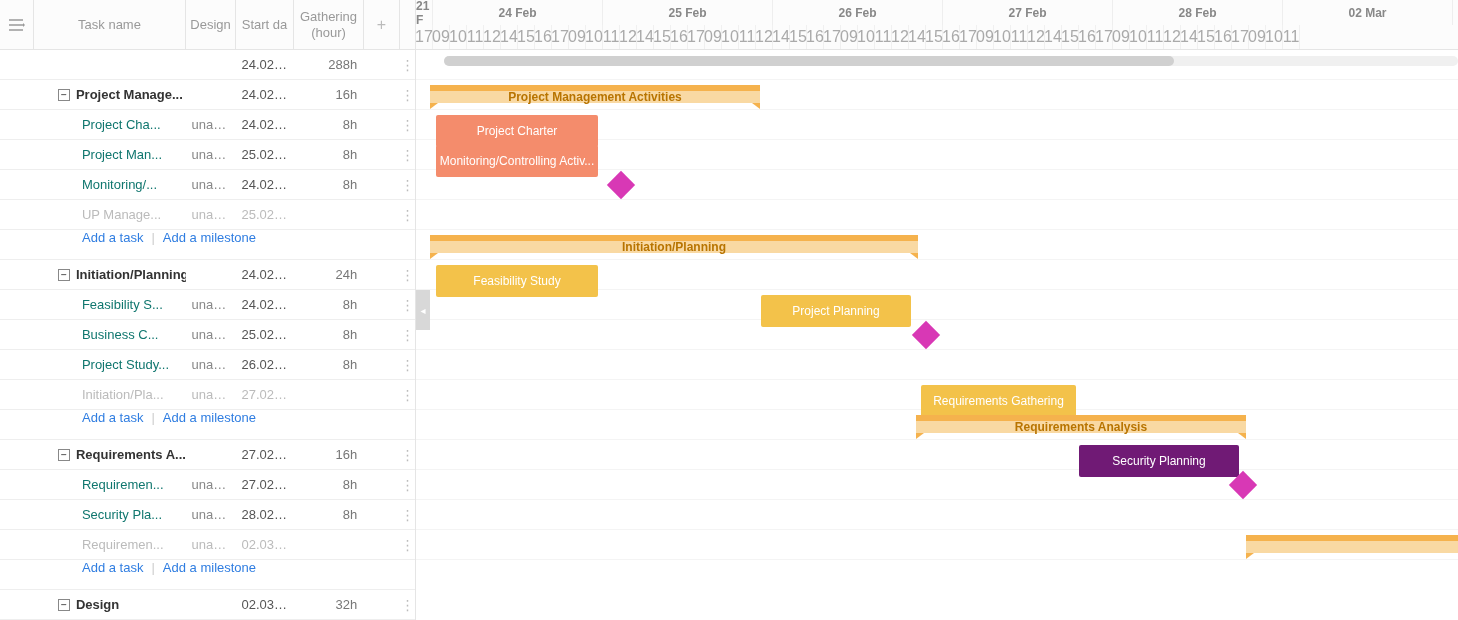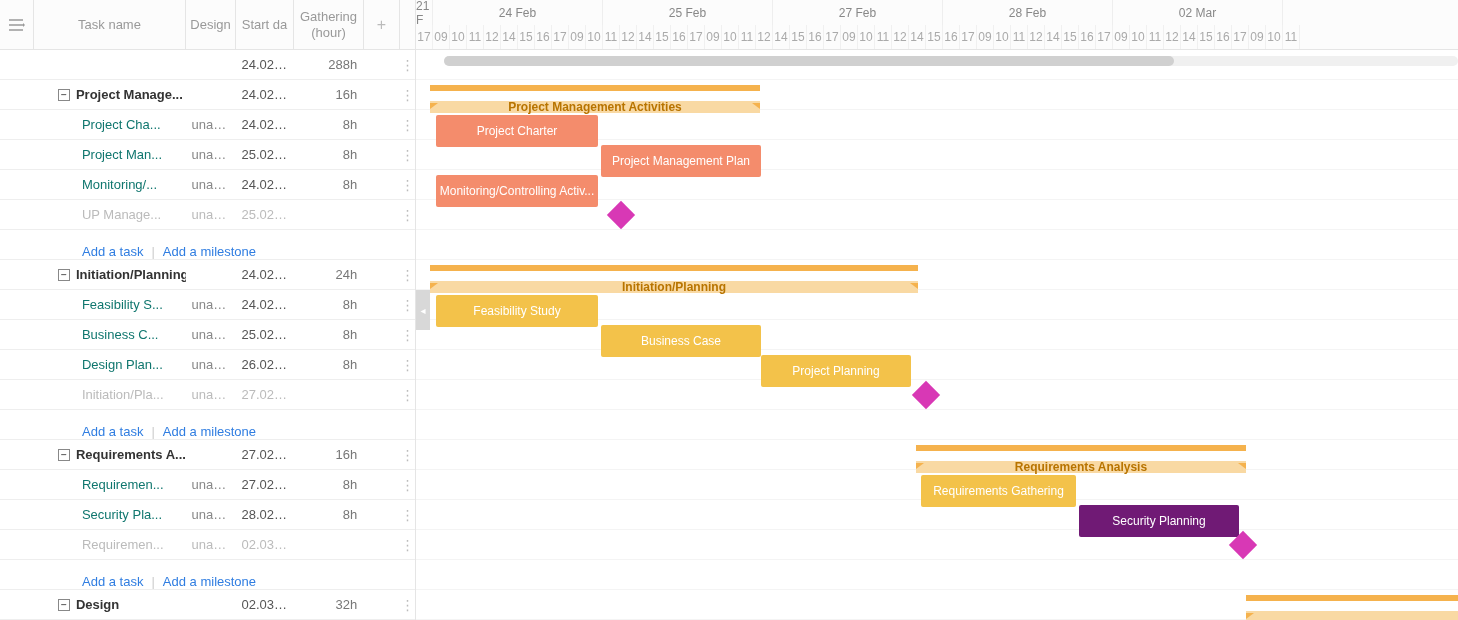--- a/index.html
+++ b/index.html
@@ -23,40 +23,40 @@
 .row-indent2 .cell-task { padding-left: 48px; color: #0f766e; }
 .cell { padding: 0 6px; overflow: hidden; white-space: nowrap; text-overflow: ellipsis; font-size: 13px; }
 .cell-task { width: 152px; display: flex; align-items: center; gap: 6px; }
 .cell-assignee { width: 50px; color: #888; }
 .cell-start { width: 58px; color: #555; }
 .cell-duration { width: 70px; text-align: right; color: #777; }
 .cell-spacer { width: 36px; }
 .cell-actions { width: 16px; display: flex; align-items: center; justify-content: center; color: #bbb; cursor: pointer; }
 .collapse-box { width: 12px; height: 12px; border: 1px solid #888; display: inline-flex; align-items: center; justify-content: center; font-size: 10px; line-height: 1; color: #666; cursor: pointer; flex-shrink: 0; }
 .muted { color: #bbb !important; }
-.add-row { display: flex; height: 30px; border-bottom: 1px solid #eee; align-items: flex-end; padding-left: 82px; font-size: 13px; gap: 8px; }
+.add-row { display: flex; height: 30px; border-bottom: 1px solid #eee; align-items: flex-start; padding-left: 82px; font-size: 13px; gap: 8px; }
 .add-link { color: #2f7de1; cursor: pointer; }
 .add-sep { color: #ccc; }
 .dots { font-size: 14px; letter-spacing: -1px; }
 .menu-icon svg { display: block; }
 
 .timeline-header { height: 50px; display: flex; flex-direction: column; border-bottom: 1px solid #e5e5e5; background: #fcfcfc; }
-.day-row { height: 25px; display: flex; }
+.day-row { height: 25px; display: flex; font-weight: bold; }
 .hour-row { height: 25px; display: flex; }
 .day-cell { display: flex; align-items: center; justify-content: center; color: #888; font-size: 12px; border-right: 1px solid #eee; }
-.hour-cell { width: 17px; display: flex; align-items: center; justify-content: center; font-size: 12px; color: #aaa; border-right: 1px solid #f0f0f0; }
+.hour-cell { width: 17px; display: flex; align-items: center; justify-content: center; font-size: 16px; color: #aaa; border-right: 1px solid #f0f0f0; }
 
 .chart-body { position: relative; height: calc(100% - 50px); }
 .chart-row { position: relative; height: 30px; border-bottom: 1px solid #f4f4f4; }
 .scrollbar-track { position: absolute; top: 6px; left: 28px; right: 0; height: 10px; background: #f0f0f0; border-radius: 5px; }
 .scrollbar-thumb { position: absolute; top: 0; left: 0; width: 730px; height: 10px; background: #d0d0d0; border-radius: 5px; }
 .bar { position: absolute; height: 28px; top: 5px; border-radius: 2px; display: flex; align-items: center; justify-content: center; color: #fff; font-size: 12px; white-space: nowrap; overflow: hidden; padding: 16px 6px; }
 .group-shell { position: absolute; top: 5px; height: 24px; }
 .group-top { position: absolute; top: 0; left: 0; right: 0; height: 6px; }
-.group-sub { position: absolute; top: 16px; left: 0; right: 0; height: 12px; display: flex; align-items: center; justify-content: center; font-size: 12px; font-weight: 600; }
+.group-sub { position: absolute; top: 6px; left: 0; right: 0; height: 12px; display: flex; align-items: center; justify-content: center; font-size: 12px; font-weight: 600; }
 .group-tail-l, .group-tail-r { position: absolute; width: 8px; height: 6px; top: 18px; }
 .group-tail-l { left: 0; clip-path: polygon(0 0, 100% 0, 0 100%); }
 .group-tail-r { right: 0; clip-path: polygon(0 0, 100% 0, 100% 100%); }
 .diamond { position: absolute; width: 20px; height: 20px; background: #d838b5; transform: rotate(45deg); top: 5px; }
 .collapse-handle { position: absolute; left: 0; top: 50%; transform: translateY(-50%); width: 14px; height: 40px; background: #d8d8d8; display: flex; align-items: center; justify-content: center; color: #fff; cursor: pointer; font-size: 10px; z-index: 20; }
 </style>
 </head>
 <body>
 
 <div class="app">
@@ -200,21 +200,21 @@
           <div class="cell cell-start">25.02....</div>
           <div class="cell cell-duration">8h</div>
           <div class="cell-spacer"></div>
           <div class="cell-actions">
             <span class="dots">⋮</span>
           </div>
         </div>
         <div class="row row-indent2">
           <div class="menu-col"></div>
           <div class="cell cell-task">
-            <span>Design Plan...</span>
+            <span>Project Study...</span>
           </div>
           <div class="cell cell-assignee">unassi...</div>
           <div class="cell cell-start">26.02....</div>
           <div class="cell cell-duration">8h</div>
           <div class="cell-spacer"></div>
           <div class="cell-actions">
             <span class="dots">⋮</span>
           </div>
         </div>
         <div class="row row-indent2">
@@ -309,20 +309,21 @@
         </div>
       </div>
   </div>
 
   <div class="right-panel">
     <div class="timeline-header">
       <div class="day-row" id="day-row">
           <div class="day-cell" style="width: 17px;">21 F</div>
           <div class="day-cell" style="width: 170px;">24 Feb</div>
           <div class="day-cell" style="width: 170px;">25 Feb</div>
+          <div class="day-cell" style="width: 170px;">26 Feb</div>
           <div class="day-cell" style="width: 170px;">27 Feb</div>
           <div class="day-cell" style="width: 170px;">28 Feb</div>
           <div class="day-cell" style="width: 170px;">02 Mar</div>
         </div>
       <div class="hour-row" id="hour-row">
           <div class="hour-cell">17</div>
           <div class="hour-cell">09</div>
           <div class="hour-cell">10</div>
           <div class="hour-cell">11</div>
           <div class="hour-cell">12</div>
@@ -386,60 +387,54 @@
             <div class="group-top" style="background:#f5b24d"></div>
             <div class="group-sub" style="background:#f9d9a3;color:#b87400">Project Management Activities</div>
             <div class="group-tail-l" style="background:#f5b24d"></div>
             <div class="group-tail-r" style="background:#f5b24d"></div>
           </div>
         </div>
         <div class="chart-row">
           <div class="bar" style="left: 20px; width: 162px; background: rgb(244, 140, 108);">Project Charter</div>
         </div>
         <div class="chart-row">
-          <div class="bar" style="left: 185px; width: 160px; background: rgb(244, 140, 108);">Project Management Plan</div>
-        </div>
-        <div class="chart-row">
           <div class="bar" style="left: 20px; width: 162px; background: rgb(244, 140, 108);">Monitoring/Controlling Activ...</div>
         </div>
         <div class="chart-row">
           <div class="diamond" style="left: 195px;"></div>
         </div>
         <div class="chart-row"></div>
         <div class="chart-row">
           <div class="group-shell" style="left: 14px; width: 488px;">
             <div class="group-top" style="background:#f5b24d"></div>
             <div class="group-sub" style="background:#f9d9a3;color:#b87400">Initiation/Planning</div>
             <div class="group-tail-l" style="background:#f5b24d"></div>
             <div class="group-tail-r" style="background:#f5b24d"></div>
           </div>
         </div>
         <div class="chart-row">
           <div class="bar" style="left: 20px; width: 162px; background: rgb(243, 194, 74);">Feasibility Study</div>
         </div>
         <div class="chart-row">
-          <div class="bar" style="left: 185px; width: 160px; background: rgb(243, 194, 74);">Business Case</div>
-        </div>
-        <div class="chart-row">
           <div class="bar" style="left: 345px; width: 150px; background: rgb(243, 194, 74);">Project Planning</div>
         </div>
         <div class="chart-row">
           <div class="diamond" style="left: 500px;"></div>
         </div>
         <div class="chart-row"></div>
+        <div class="chart-row">
+          <div class="bar" style="left: 505px; width: 155px; background: rgb(243, 194, 74);">Requirements Gathering</div>
+        </div>
         <div class="chart-row">
           <div class="group-shell" style="left: 500px; width: 330px;">
             <div class="group-top" style="background:#f5b24d"></div>
             <div class="group-sub" style="background:#f9d9a3;color:#b87400">Requirements Analysis</div>
             <div class="group-tail-l" style="background:#f5b24d"></div>
             <div class="group-tail-r" style="background:#f5b24d"></div>
           </div>
-        </div>
-        <div class="chart-row">
-          <div class="bar" style="left: 505px; width: 155px; background: rgb(243, 194, 74);">Requirements Gathering</div>
         </div>
         <div class="chart-row">
           <div class="bar" style="left: 663px; width: 160px; background: #701a75;">Security Planning</div>
         </div>
         <div class="chart-row">
           <div class="diamond" style="left: 817px;"></div>
         </div>
         <div class="chart-row"></div>
         <div class="chart-row">
           <div class="group-shell" style="left: 830px; width: 300px;">

